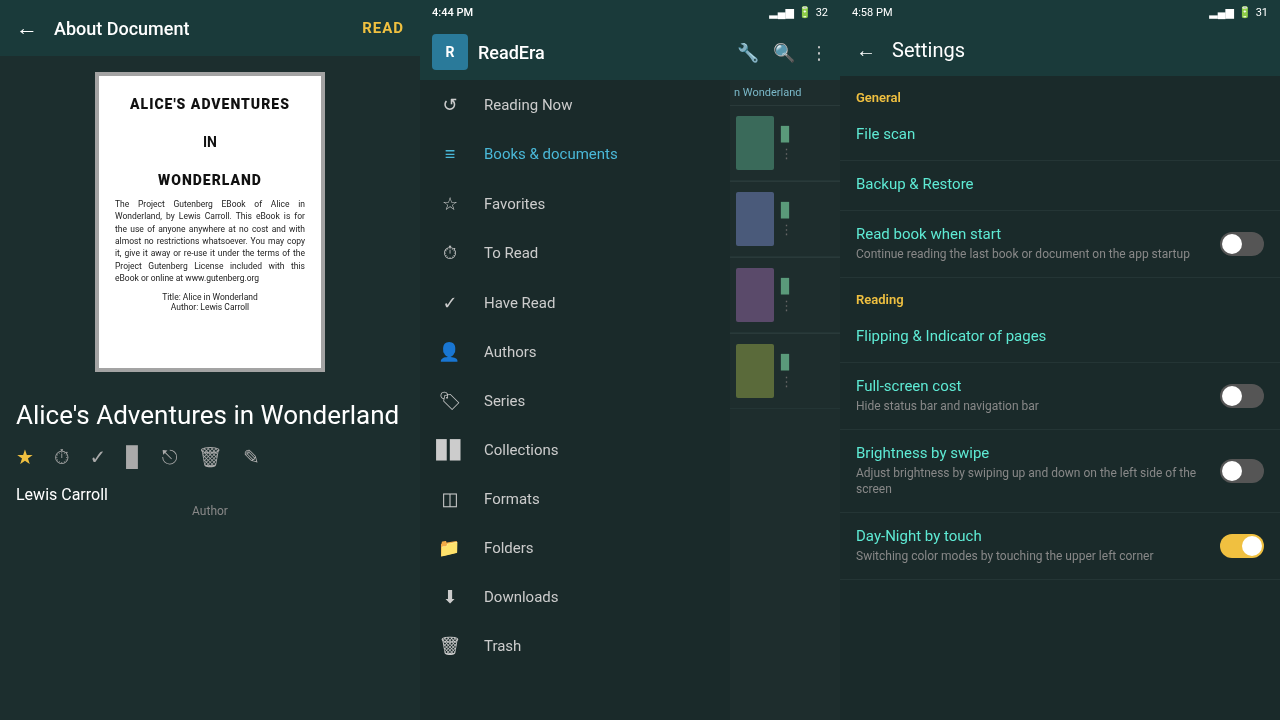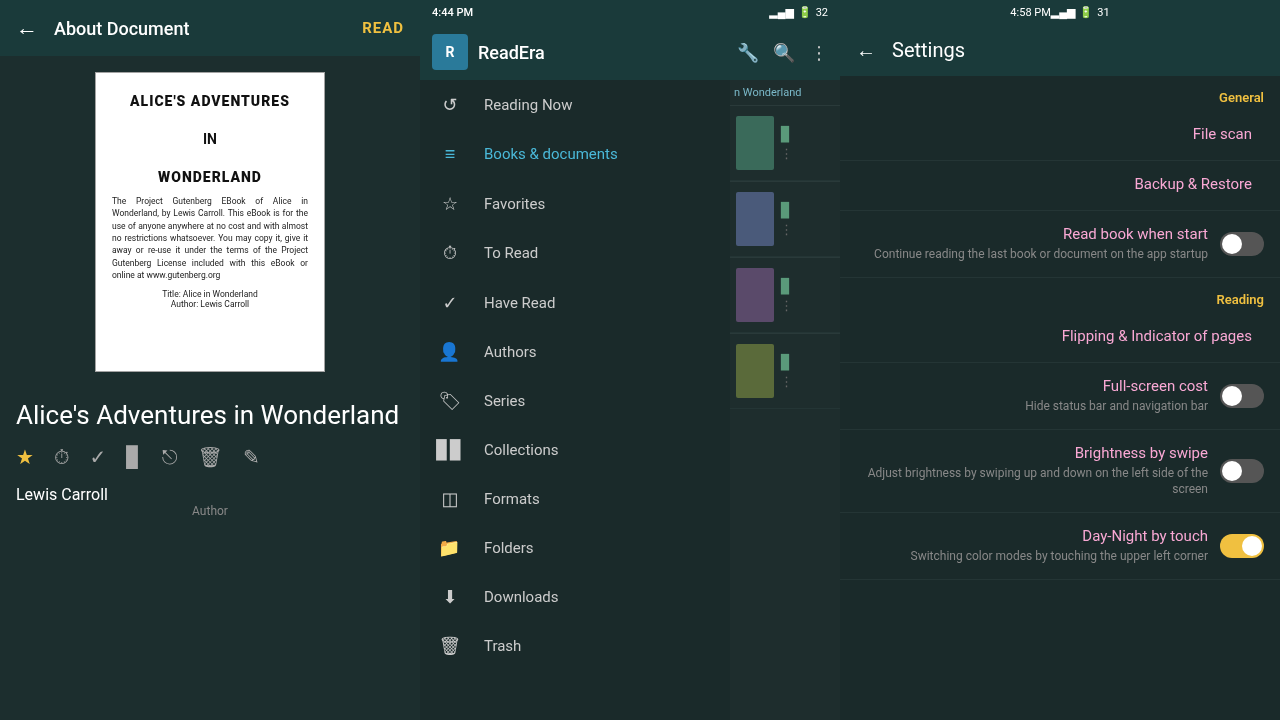--- a/index.html
+++ b/index.html
@@ -50,21 +50,21 @@
       margin: 16px auto;
       width: 230px;
       height: 300px;
       background: #fff;
       display: flex;
       flex-direction: column;
       align-items: center;
       justify-content: flex-start;
       padding: 20px 16px 10px;
       flex-shrink: 0;
-      border: 1px solid #a3a3a3;
+      border: 4px solid #a3a3a3;
     }
     .book-cover-title {
       font-size: 14px;
       font-weight: 900;
       color: #111;
       text-align: center;
       letter-spacing: 1px;
     }
     .book-cover-in {
       font-size: 14px;
@@ -177,21 +177,21 @@
       background: #1a2a2a;
       display: flex;
       flex-direction: column;
       color: #fff;
     }
     .panel3-status-bar {
       background: #1a3a3a;
       height: 24px;
       display: flex;
       align-items: center;
-      justify-content: center;
+      justify-content: space-between;
       padding: 0 12px;
       font-size: 11px;
       color: #fff;
     }
     .panel3-header {
       background: #1a3a3a;
       display: flex;
       align-items: center;
       padding: 0 16px;
       height: 52px;
@@ -200,41 +200,40 @@
     .settings-title {
       color: #fff;
       font-size: 20px;
       font-weight: 400;
       margin-left: 16px;
     }
     .settings-content {
       flex: 1;
       overflow-y: auto;
       padding: 0;
-      text-align: right;
     }
     .settings-section-label {
       color: #f0c040;
       font-size: 13px;
       font-weight: 600;
       padding: 14px 16px 6px;
     }
     .settings-item {
       padding: 14px 16px;
       border-bottom: 1px solid #243535;
       display: flex;
       align-items: center;
       justify-content: space-between;
     }
     .settings-item-text {
       flex: 1;
       padding-right: 12px;
     }
     .settings-item-title {
-      color: #f9a8d4;
+      color: #5eead4;
       font-size: 15px;
       margin-bottom: 3px;
     }
     .settings-item-desc {
       color: #888;
       font-size: 12px;
       line-height: 1.4;
     }
     .toggle {
       width: 44px;

